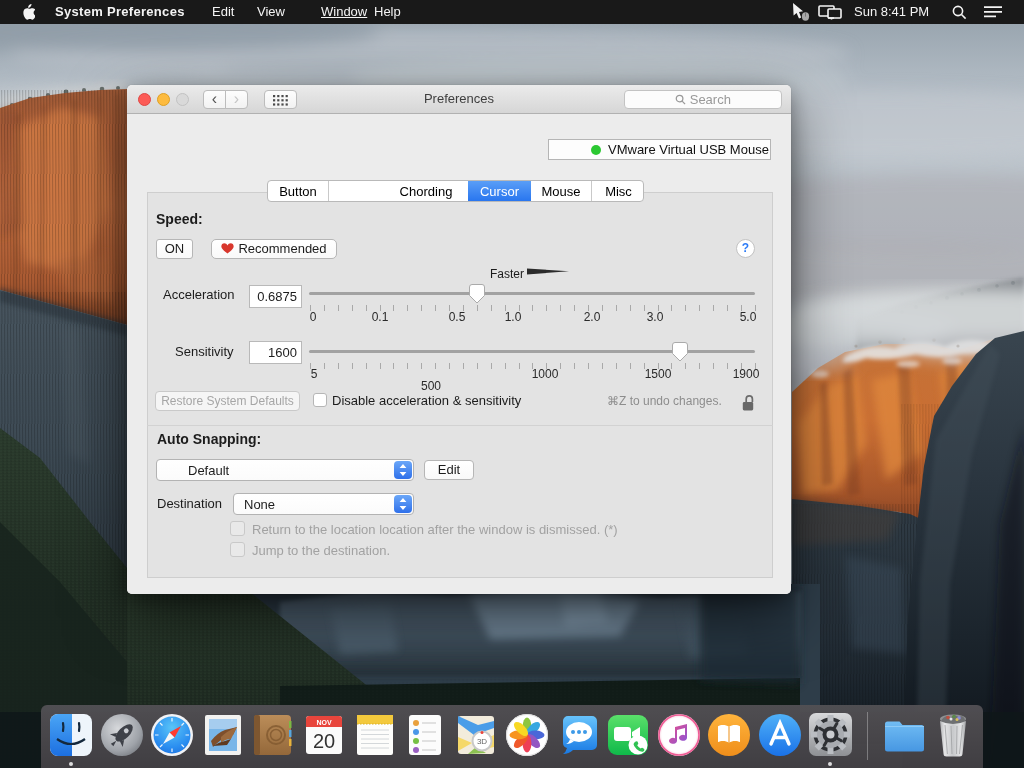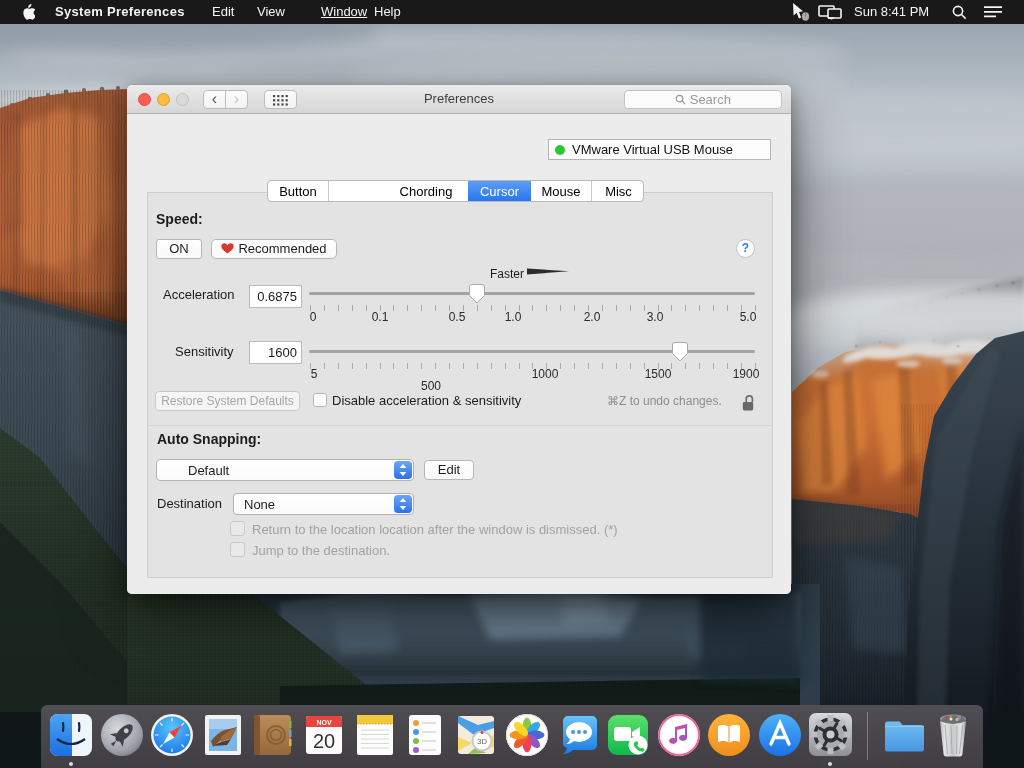--- a/index.html
+++ b/index.html
@@ -274,36 +274,36 @@
           </svg>
   </div>
   <div id="wtitle">Preferences</div>
   <div id="search"><svg width="11" height="11" viewBox="0 0 12 12" fill="none" stroke="#999" stroke-width="1.4" style="vertical-align:-1px">
             <circle cx="5" cy="5" r="3.6"></circle>
             <path d="M7.8 7.8 L11 11"></path>
           </svg> Search</div>
  </div>
  <div id="content">
 
-  <div class="abs" style="left:421px;top:25px;width:223px;height:21px;box-sizing:border-box;background:#fdfdfd;border:1px solid #b5b5b5;font-size:13px;color:#111;line-height:19px;">
+  <div class="abs" style="left:421px;top:25px;width:223px;height:21px;box-sizing:border-box;background:#fdfdfd;border:1px solid #b5b5b5;font-size:13px;color:#111;line-height:19px;padding-left:36px;">
     <span style="display:inline-block;width:10px;height:10px;border-radius:50%;background:#2bc832;margin:0 7px 0 6px;vertical-align:-1px;"></span>VMware Virtual USB Mouse
   </div>
   <div id="innerbox"></div>
 
   <div class="abs" style="left:140px;top:66px;width:377px;height:22px;box-sizing:border-box;background:#fff;border:1px solid #b9b9b9;border-radius:4px;overflow:hidden;font-size:13px;">
     <div style="position:absolute;left:0;top:0;width:61px;height:22px;line-height:21px;text-align:center;border-right:1px solid #c9c9c9;box-sizing:border-box;">Button</div>
     <div style="position:absolute;left:61px;top:0;width:55px;height:22px;line-height:21px;text-align:center;border-right:1px solid #c9c9c9;box-sizing:border-box;margin-top:28px;">Scroll</div>
     <div style="position:absolute;left:116px;top:0;width:84px;height:22px;line-height:21px;text-align:center;box-sizing:border-box;">Chording</div>
     <div style="position:absolute;left:200px;top:0;width:63px;height:22px;line-height:21px;text-align:center;background:linear-gradient(#5a9ef7,#2472ee);color:#fff;box-sizing:border-box;">Cursor</div>
     <div style="position:absolute;left:263px;top:0;width:61px;height:22px;line-height:21px;text-align:center;border-right:1px solid #c9c9c9;box-sizing:border-box;">Mouse</div>
     <div style="position:absolute;left:324px;top:0;width:53px;height:22px;line-height:21px;text-align:center;box-sizing:border-box;">Misc</div>
   </div>
 
   <div class="lbl" style="left:29px;top:97px;font-weight:bold;font-size:14px;">Speed:</div>
-  <div class="btn" style="left:29px;top:125px;width:46px;height:20px;line-height:18px;border-radius:3px;">ON</div>
+  <div class="btn" style="left:29px;top:125px;width:37px;height:20px;line-height:18px;border-radius:3px;">ON</div>
   <div class="btn" style="left:84px;top:125px;width:126px;height:20px;line-height:18px;border-radius:5px;">
    <svg width="13" height="11" viewBox="0 0 14 12" style="vertical-align:-1px;margin-right:4px">
             <path fill="#d8372d" d="M7 11.5 C2 8 0.3 5.6 0.3 3.6 C0.3 1.8 1.7 0.4 3.5 0.4 C4.9 0.4 6.3 1.3 7 2.6 C7.7 1.3 9.1 0.4 10.5 0.4 C12.3 0.4 13.7 1.8 13.7 3.6 C13.7 5.6 12 8 7 11.5 Z"></path>
           </svg>Recommended</div>
   <div class="abs" style="left:609px;top:125px;width:19px;height:19px;border-radius:50%;background:#fff;border:1px solid #c2c2c2;box-sizing:border-box;text-align:center;line-height:17px;color:#2c7bf6;font-size:12px;font-weight:bold;">?</div>
   <div class="lbl" style="left:363px;top:153px;font-size:12px;">Faster</div>
   <svg class="abs" style="left:400px;top:154px" width="42" height="8" viewBox="0 0 42 8">
           <path d="M0 0.5 L42 3.2 L0 6.5 Z" fill="#2b2b2b"></path>
         </svg>
 

